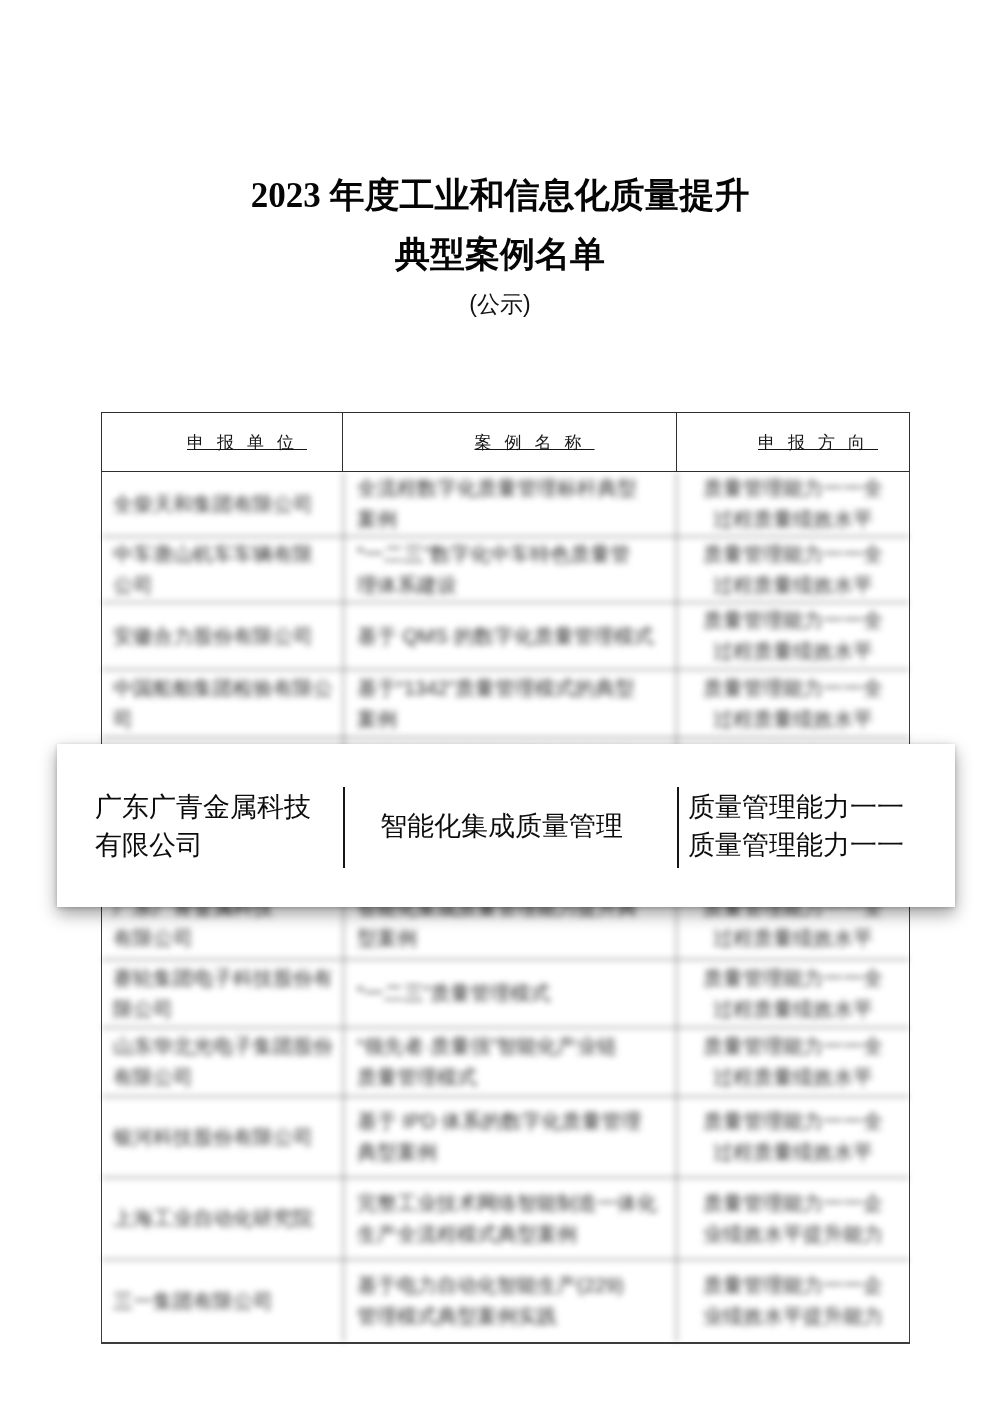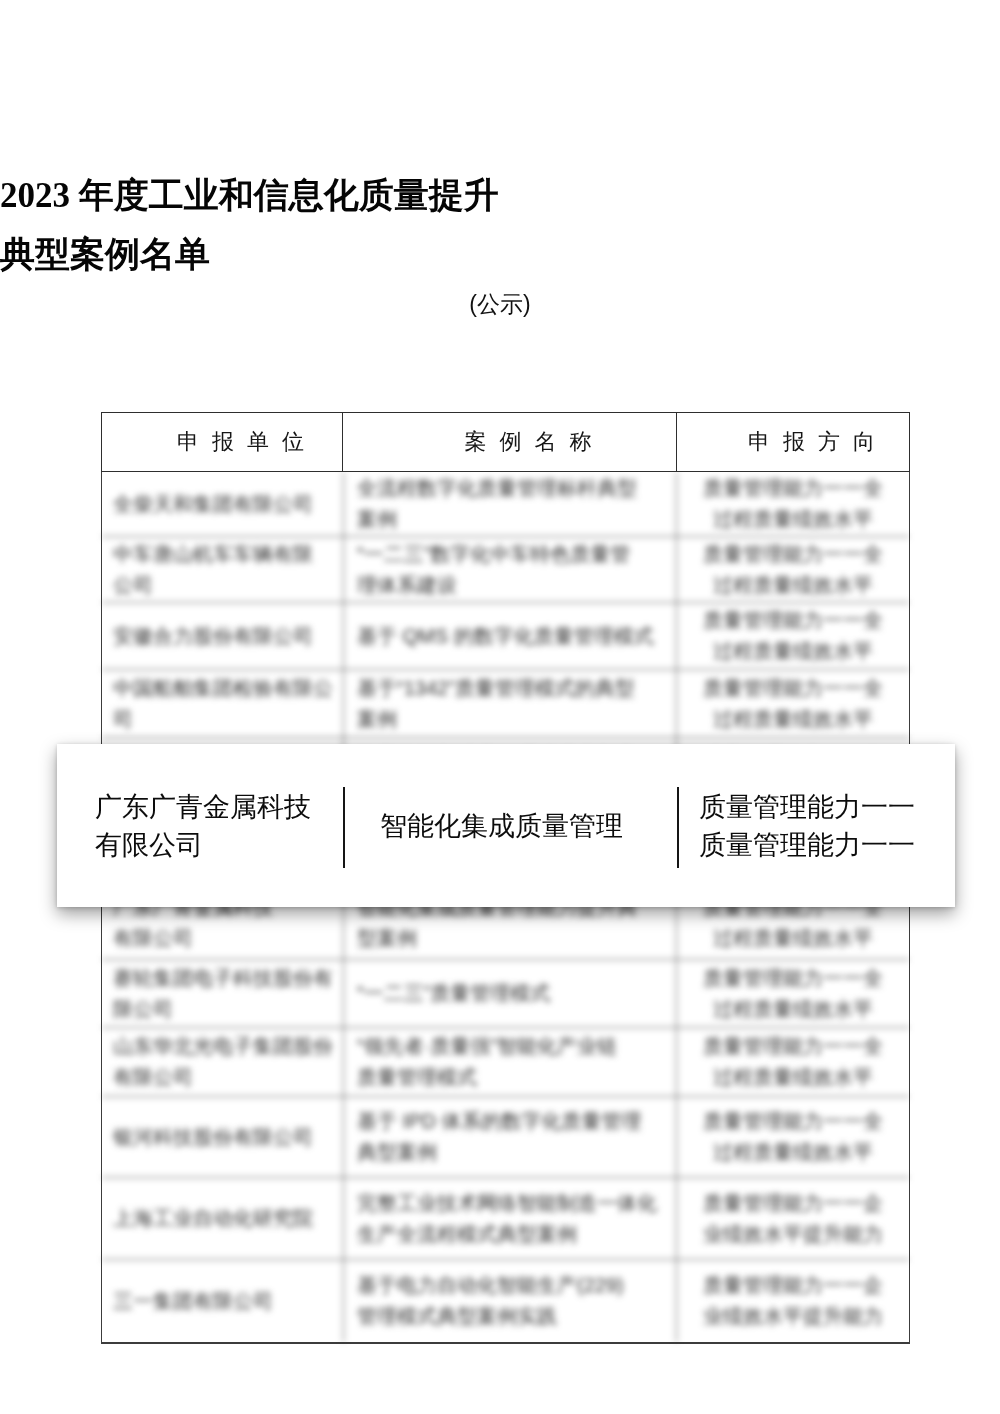--- a/index.html
+++ b/index.html
@@ -4,40 +4,42 @@
 <style>
   html,body{margin:0;padding:0;}
   body{
     width:1000px;height:1414px;position:relative;background:#ffffff;
     font-family:"Liberation Sans","DejaVu Sans",sans-serif;
     overflow:hidden;
   }
   
   .doc-title{
     position:absolute;top:166px;left:0;width:1000px;
+    text-align:center;
     font-family:"Liberation Serif","DejaVu Serif",serif;
     font-weight:700;font-size:35px;line-height:59px;color:#050505;
   }
   .doc-subtitle{
     position:absolute;top:289px;left:0;width:1000px;
     text-align:center;
     font-family:Liberation Sans, sans-serif;
     font-weight:400;font-size:23px;line-height:31px;color:#111;
   }
   
   .tbl{position:absolute;left:101px;top:412px;width:809px;box-sizing:border-box;}
   .tbl *{box-sizing:border-box;}
   .tbl-head{
     display:flex;height:60px;background:#fff;position:relative;z-index:2;
     border:1px solid #2e2e2e;
   }
   .th{
     display:flex;align-items:center;justify-content:center;
-    font-size:22px;color:#161616;letter-spacing:13px;padding-left:50px;
+    font-size:17px;color:#161616;letter-spacing:13px;padding-left:50px;
     white-space:nowrap;
+    text-decoration:underline;
   }
   .th.c1{flex:0 0 241px;border-right:1px solid #2e2e2e;}
   .th.c2{flex:0 0 334px;border-right:1px solid #2e2e2e;}
   .th.c3{flex:1 1 auto;}
   .tbl-body-frame{
     border-left:1px solid #3c3c3c;border-right:1px solid #3c3c3c;
     border-bottom:2px solid #3c3c3c;background:#fff;
   }
   .tbl-body{filter:blur(3px);}
   .trow{display:flex;border-bottom:1px solid #4f4f4f;}
@@ -67,21 +69,21 @@
     background:#ffffff;z-index:5;display:flex;box-sizing:border-box;
     box-shadow:0 7px 16px rgba(0,0,0,0.38), 0 1px 4px rgba(0,0,0,0.18);
   }
   .card *{box-sizing:border-box;}
   .card-col{
     display:flex;flex-direction:column;justify-content:center;
     font-size:27px;line-height:38px;color:#0c0c0c;white-space:nowrap;
   }
   .card-col.u{width:286px;padding-left:38px;}
   .card-col.k{width:334px;padding-left:37px;}
-  .card-col.d{width:220px;padding-left:22px;}
+  .card-col.d{width:220px;padding-left:11px;}
   .card-divider{
     position:absolute;top:43px;width:2px;height:81px;background:#151515;
   }
   .card-divider.d1{left:286px;}
   .card-divider.d2{left:620px;}
 </style>
 </head>
 <body>
 
 <div class="doc-title">

